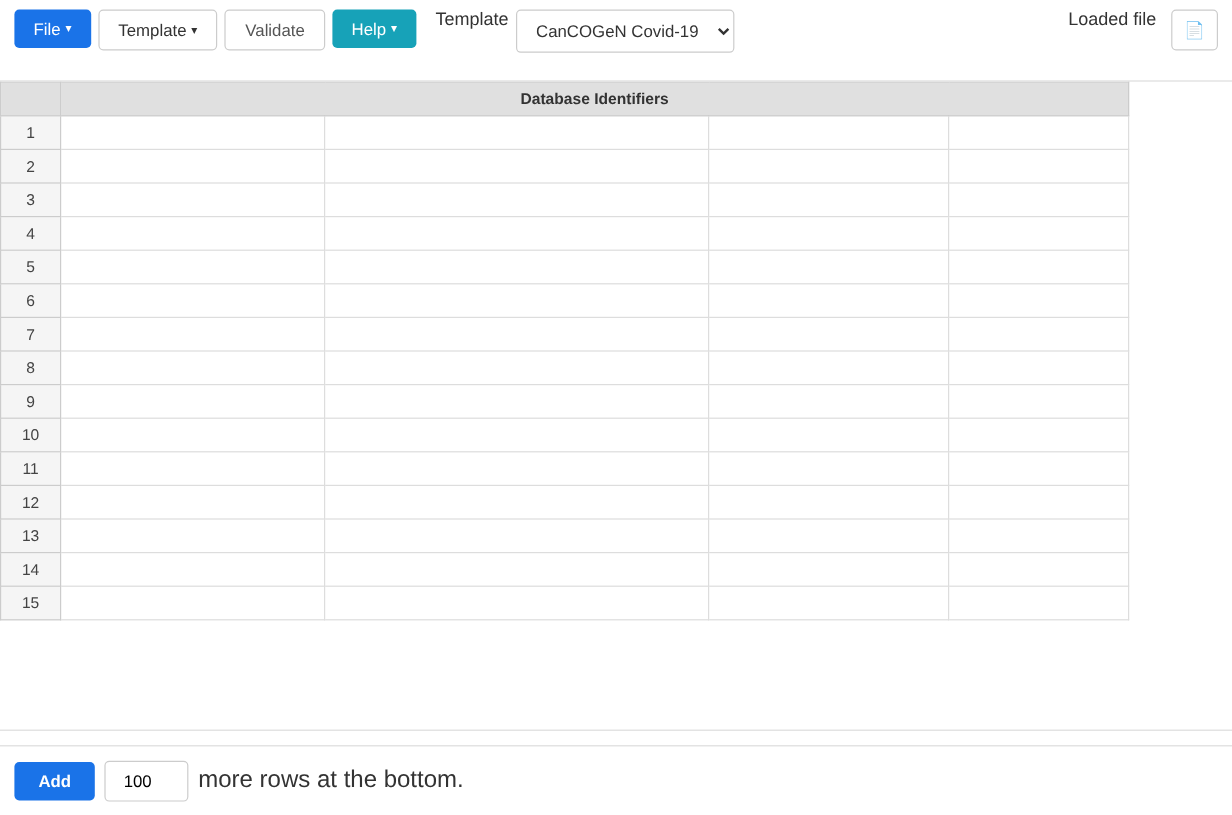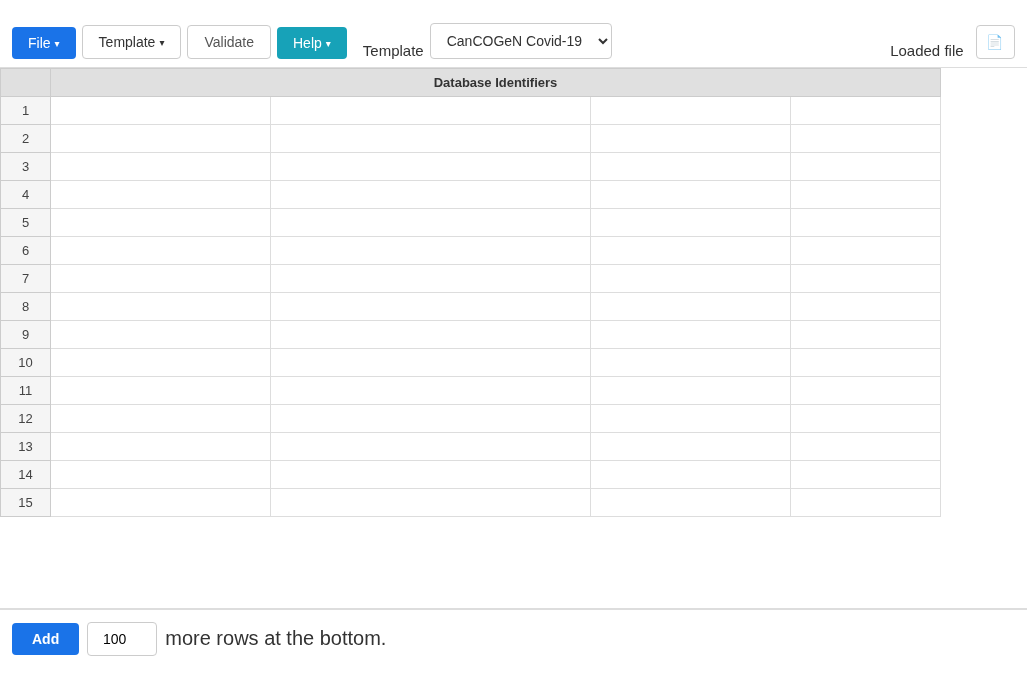--- a/index.html
+++ b/index.html
@@ -13,21 +13,21 @@
       font-size: 14px;
       background: #fff;
       width: 1027px;
       height: 679px;
       overflow: hidden;
     }
 
     
     .toolbar {
       display: flex;
-      align-items: flex-end;
+      align-items: flex-start;
       background: #fff;
       padding: 8px 12px;
       gap: 6px;
       border-bottom: 1px solid #ddd;
       height: 68px;
     }
 
     .btn-primary {
       background: #1a73e8;
       color: #fff;
@@ -210,20 +210,21 @@
 
     
     .bottom-bar {
       display: flex;
       align-items: center;
       padding: 10px 12px;
       gap: 8px;
       border-top: 1px solid #ddd;
       height: 58px;
       background: #fff;
+      margin-top: 12px;
     }
 
     .btn-add {
       background: #1a73e8;
       color: #fff;
       border: none;
       padding: 8px 20px;
       border-radius: 4px;
       cursor: pointer;
       font-size: 14px;

